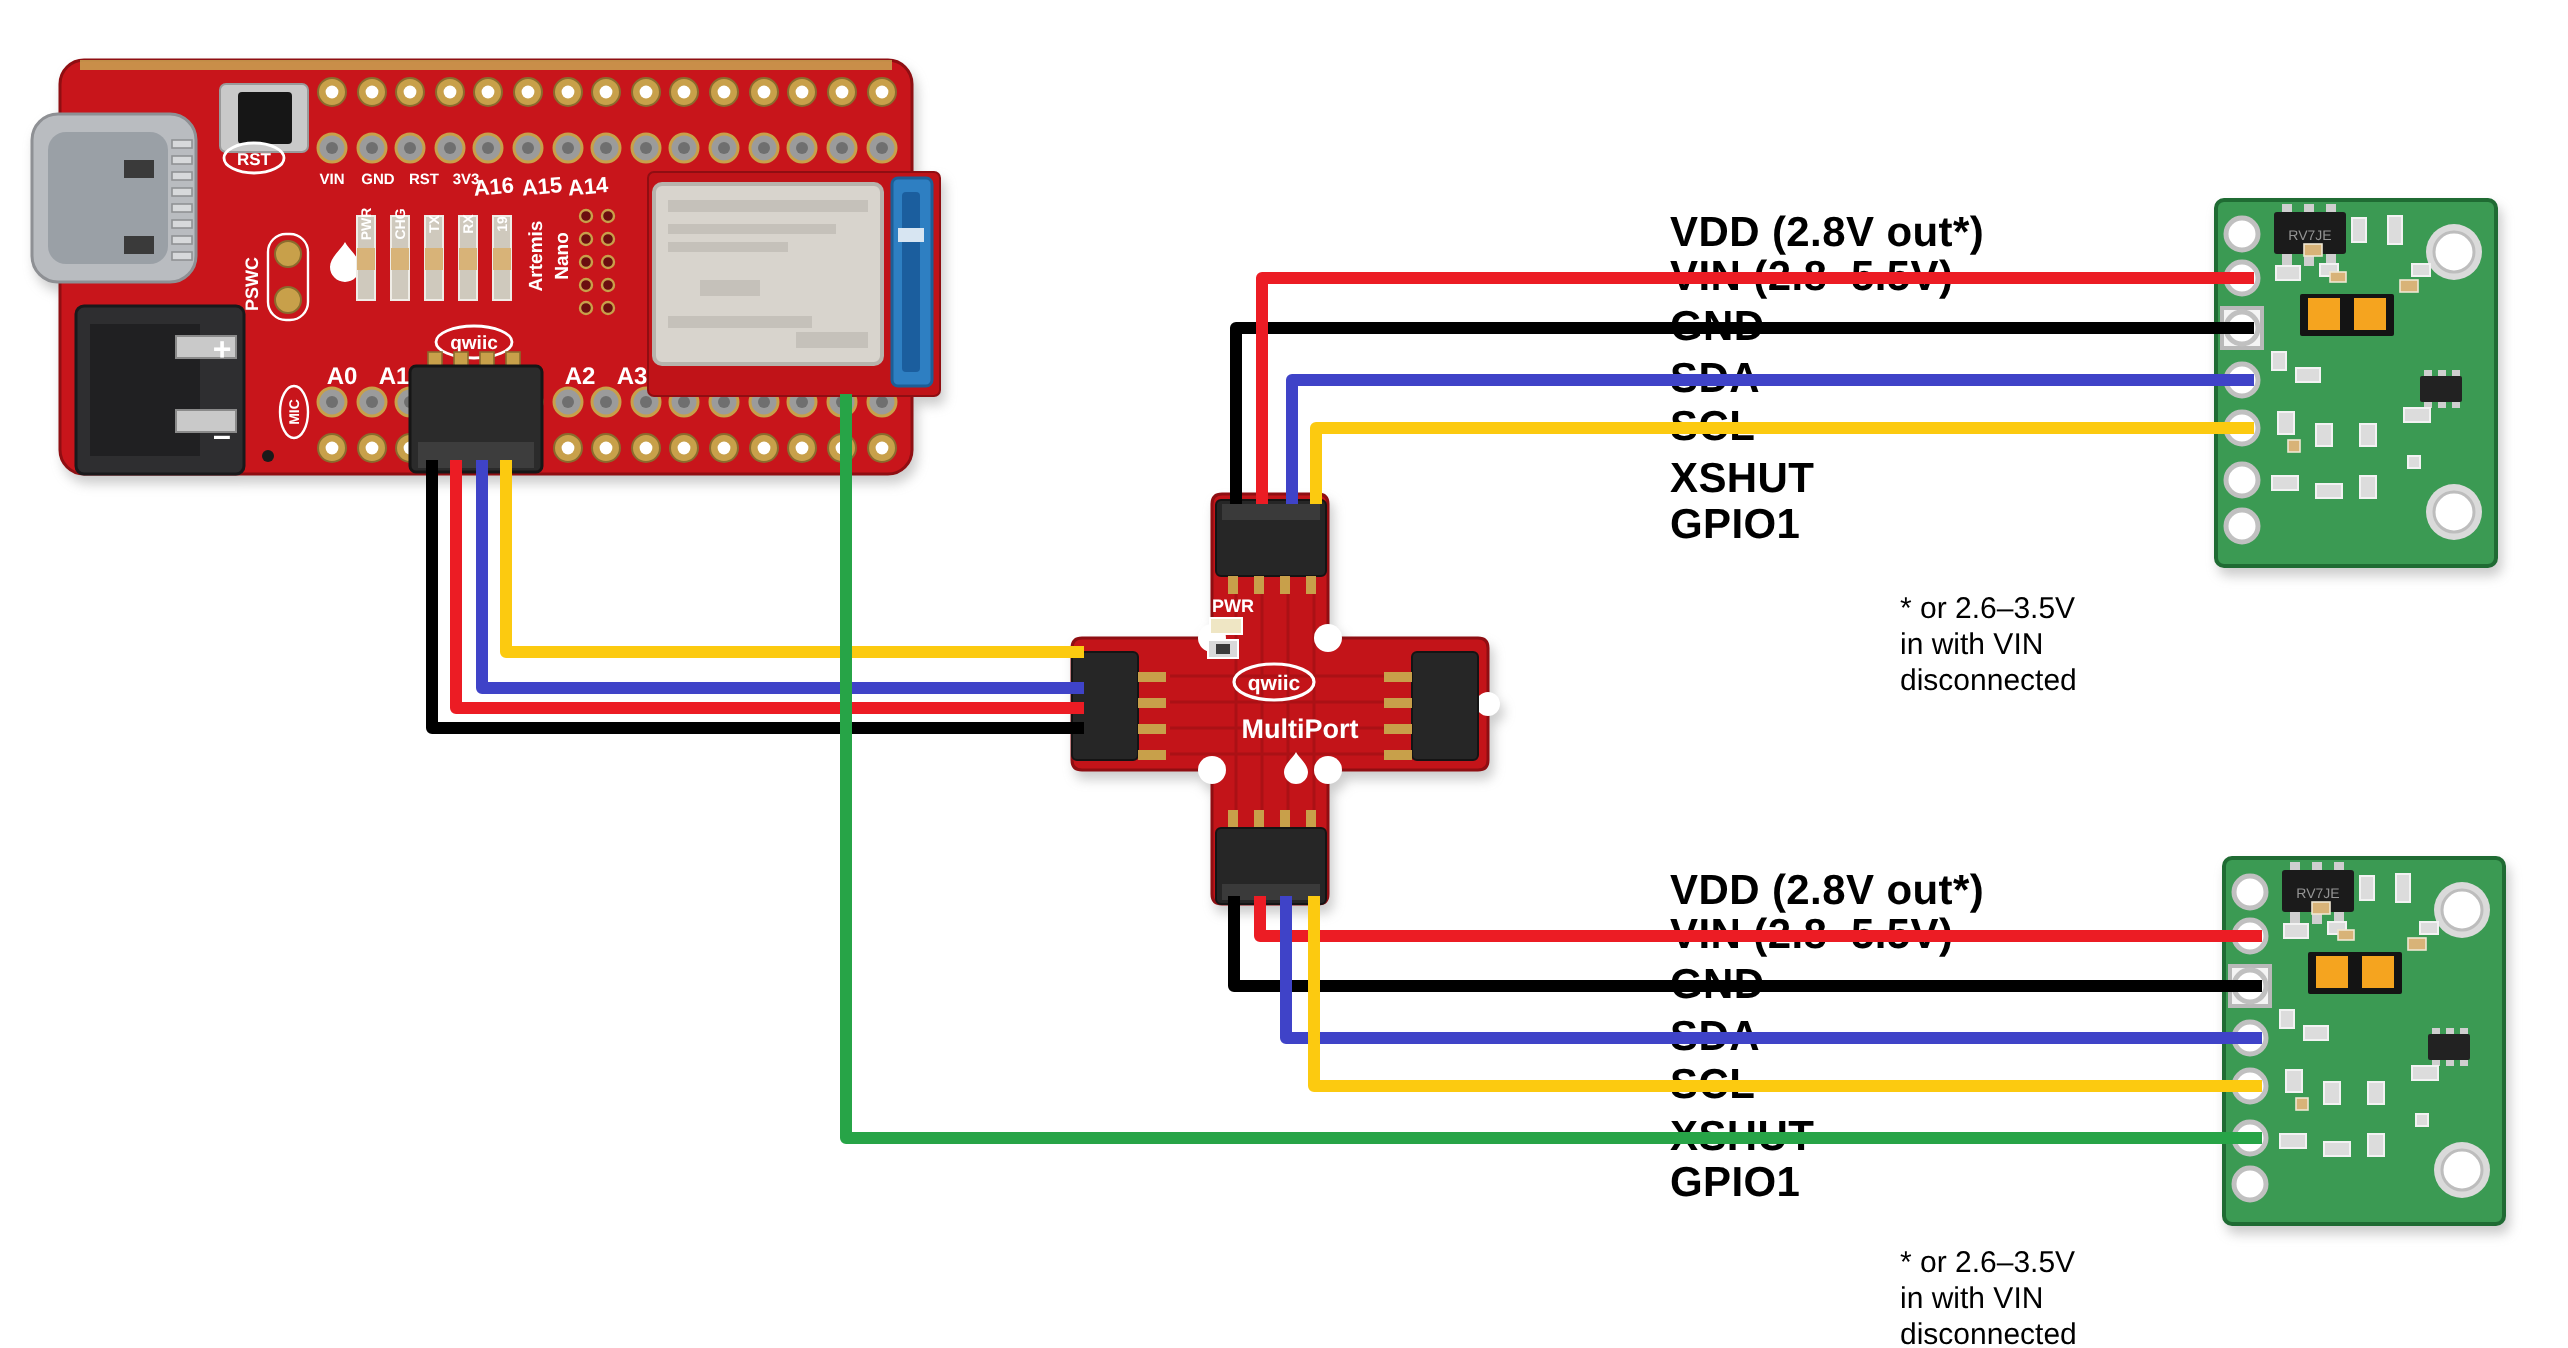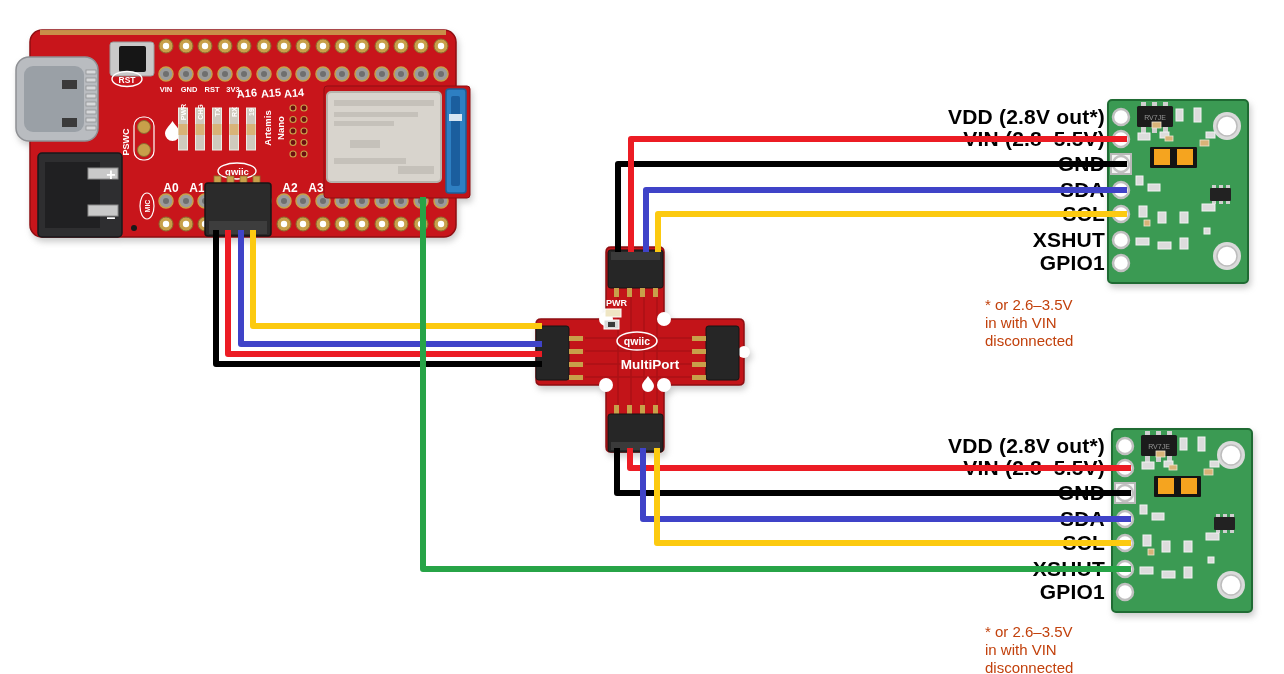--- a/index.html
+++ b/index.html
@@ -1,22 +1,22 @@
 <!DOCTYPE html>
 <html><head>
 <meta charset="utf-8">
 <style>
   html,body{margin:0;padding:0;background:#fff;}
   .canvas{position:relative;width:1284px;height:674px;background:#ffffff;overflow:hidden;
           font-family:"Liberation Sans",sans-serif;}
   .layer{position:absolute;left:0;top:0;}
   #wires-layer{pointer-events:none;}
-  .pin-label{position:absolute;left:835px;width:270px;text-align:right;
+  .pin-label{position:absolute;left:835px;width:270px;
              font:bold 21px/24px "Liberation Sans",sans-serif;color:#000;letter-spacing:0.2px;}
-  .footnote{position:absolute;font:15px/18px "Liberation Sans",sans-serif;color:#c2410c;margin-left:35px;}
+  .footnote{position:absolute;font:15px/18px "Liberation Sans",sans-serif;color:#000000;}
   .board{filter:drop-shadow(2px 4px 3px rgba(110,110,110,0.35));}
   svg text{font-family:"Liberation Sans",sans-serif;}
 </style>
 </head>
 <body>
 
 <div class="canvas">
 
   <svg class="layer" id="boards-layer" width="1284" height="674" viewBox="0 0 1284 674">
     <defs>

